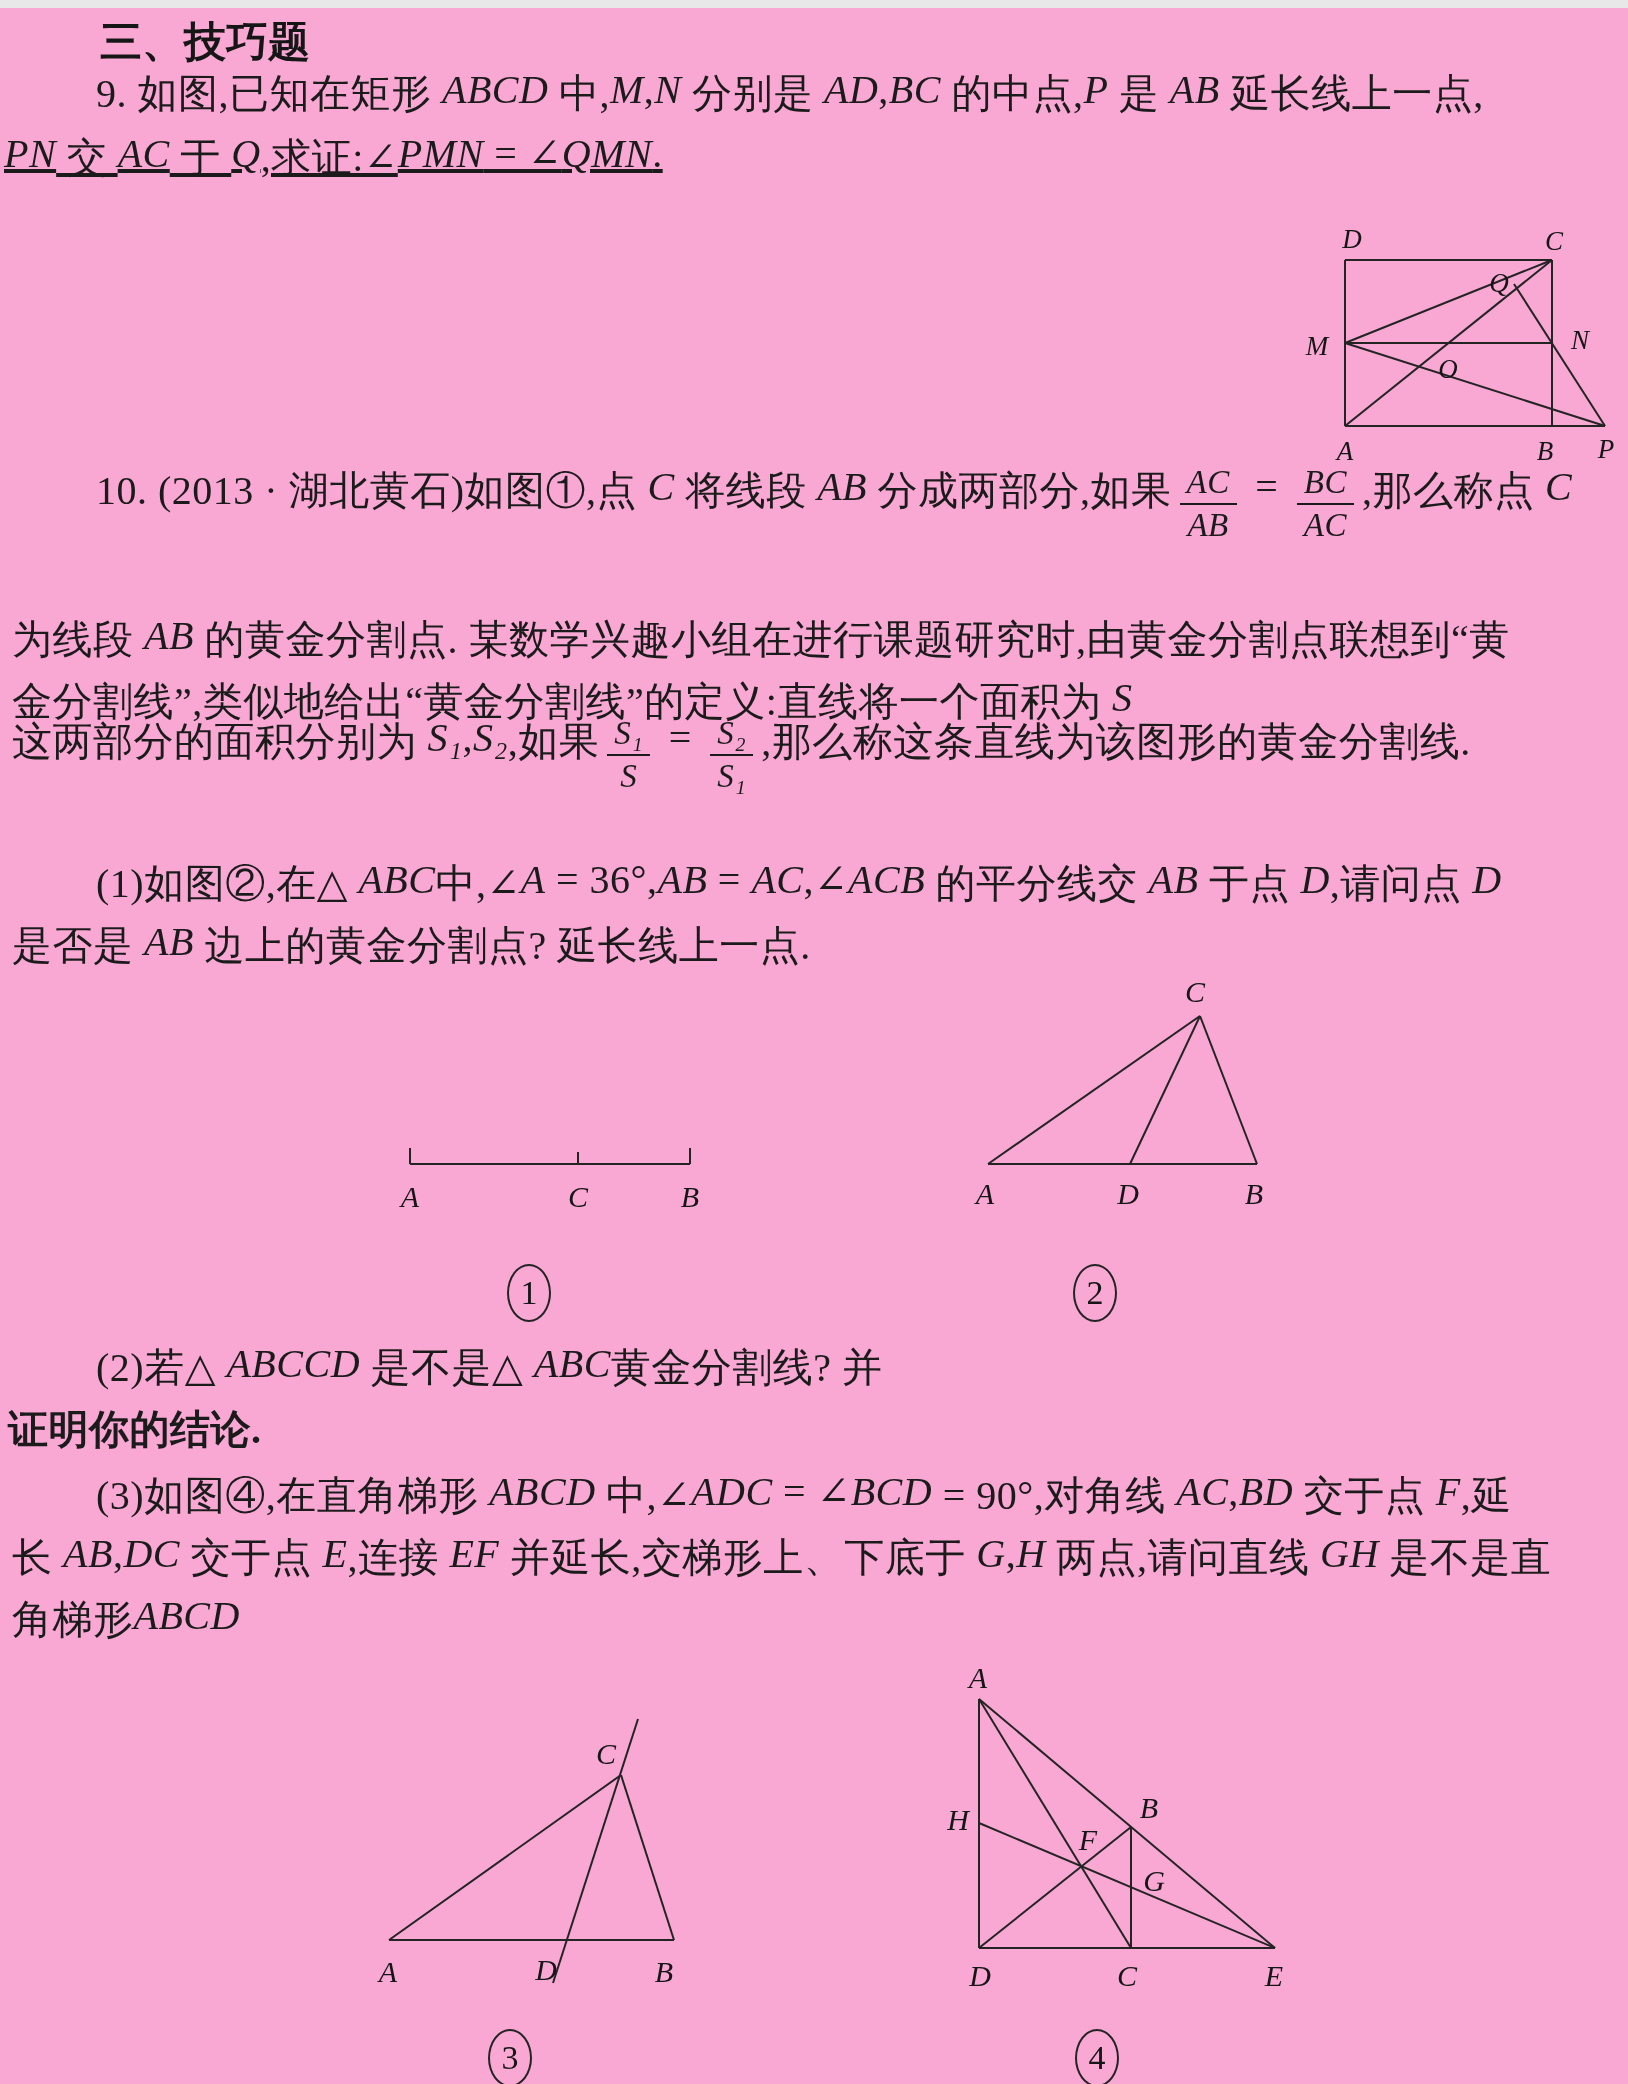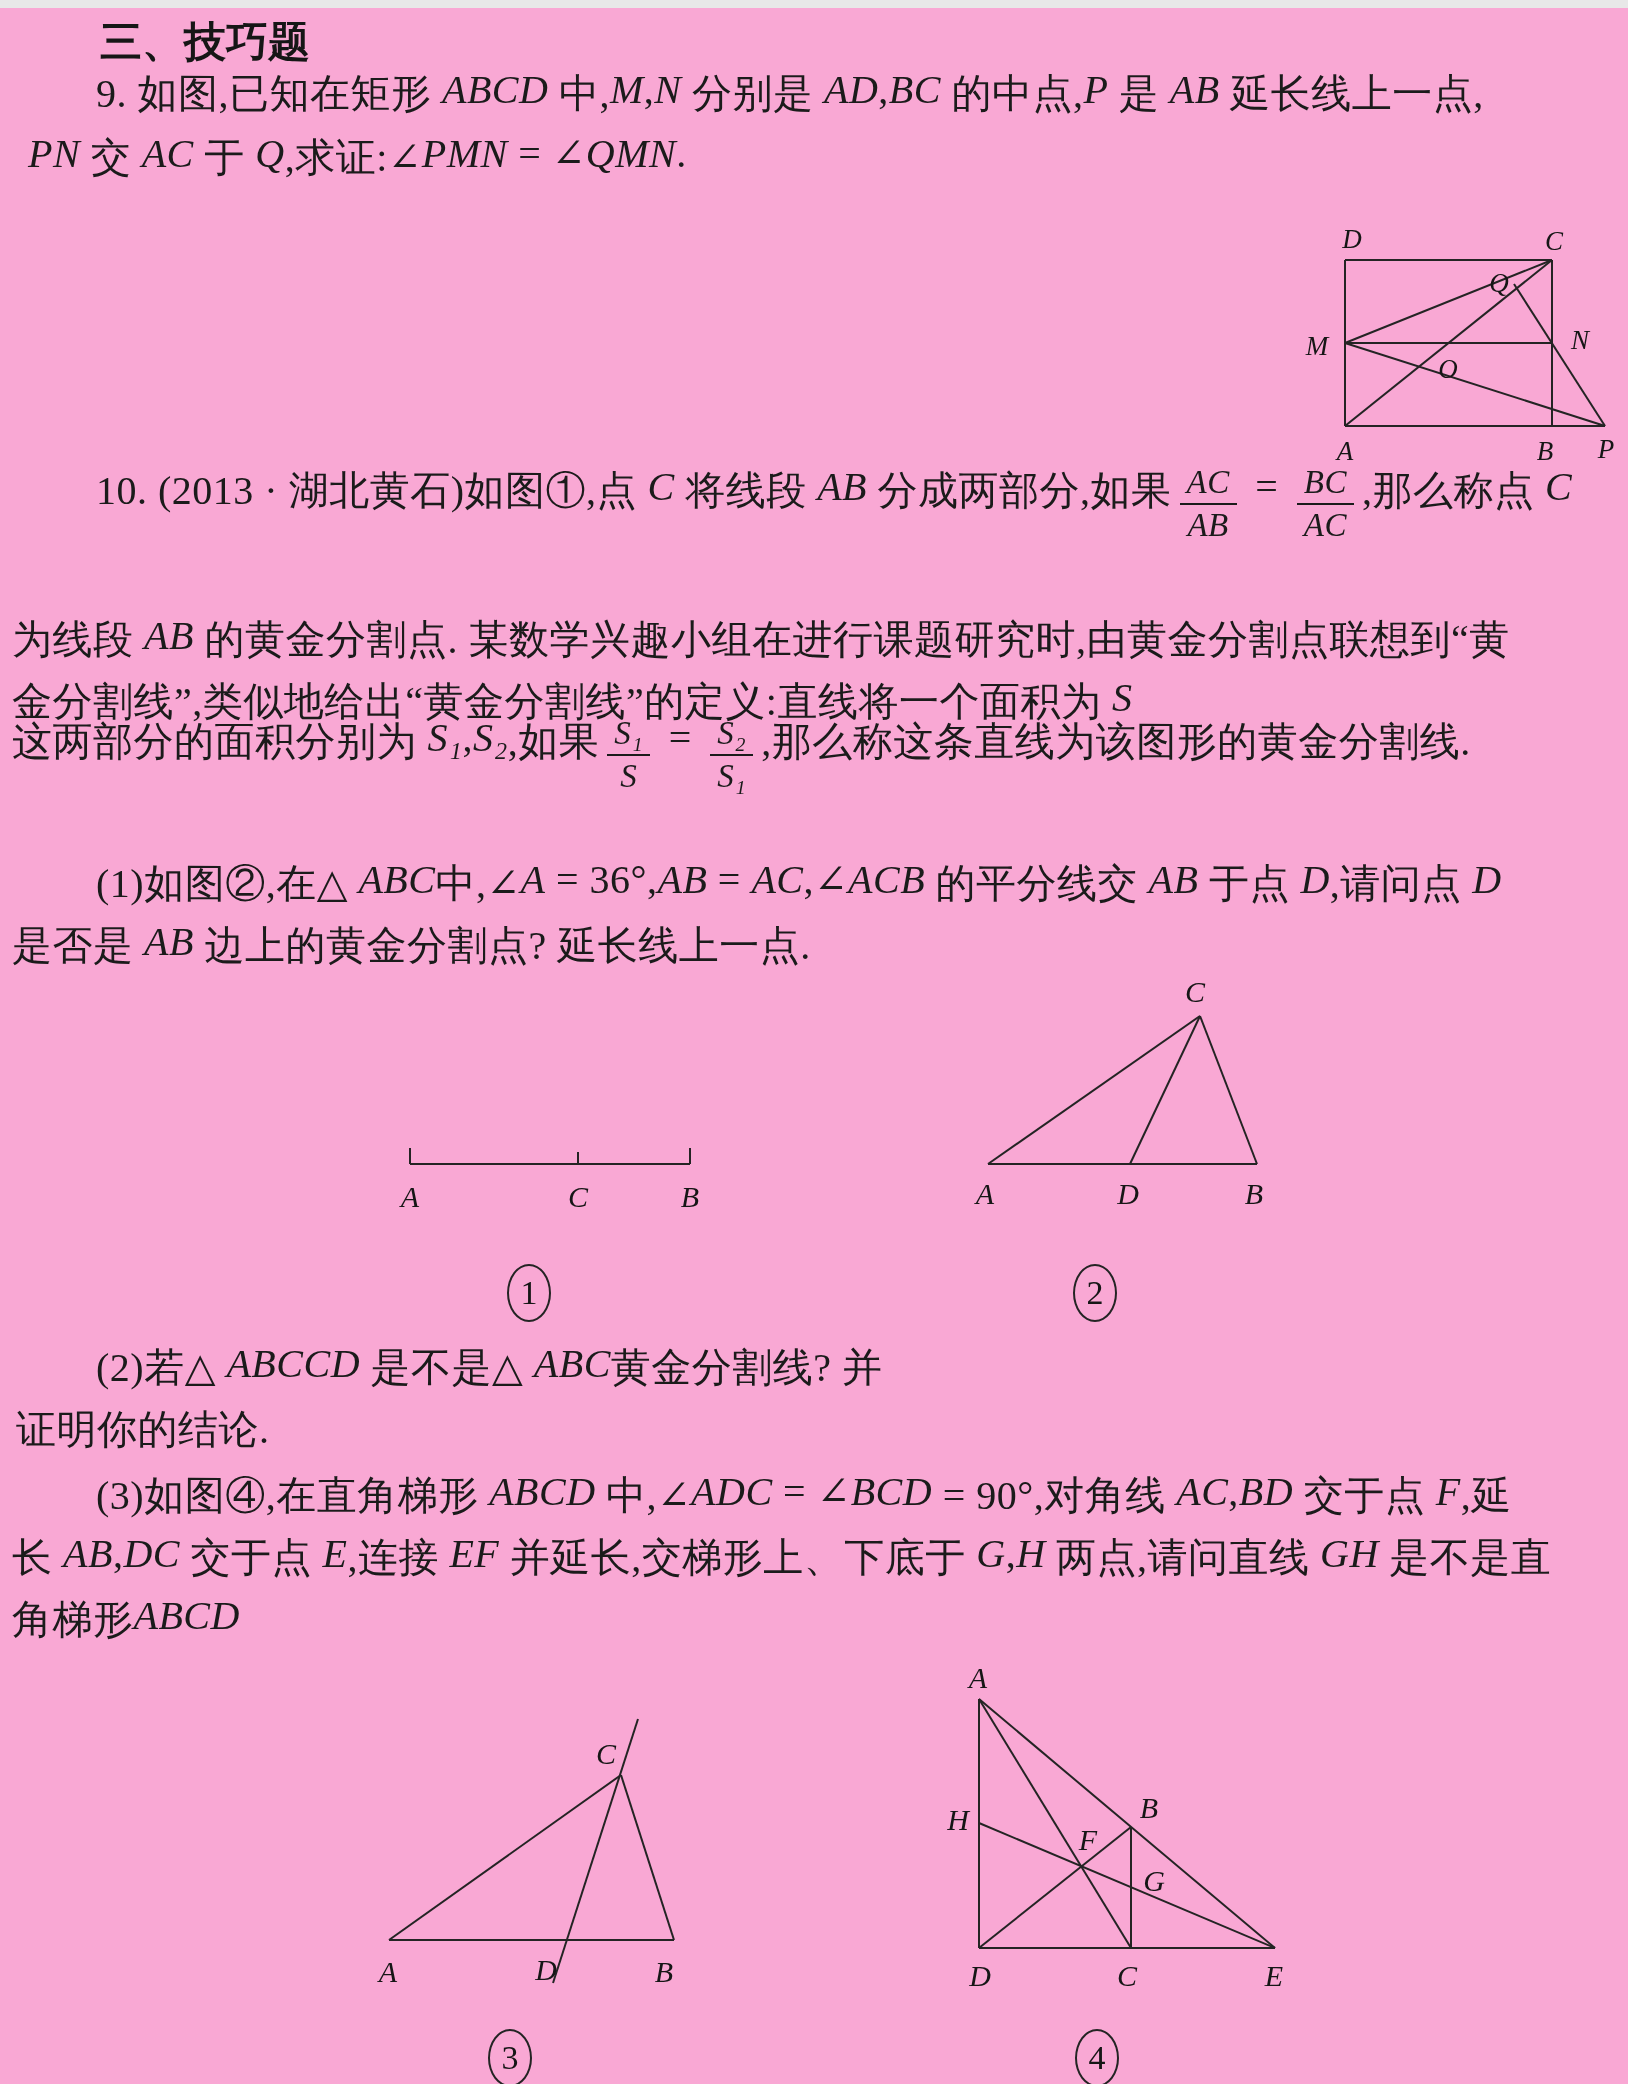--- a/index.html
+++ b/index.html
@@ -38,21 +38,21 @@
   }
 </style>
 </head>
 <body>
 
 <div class="page">
 
   <div class="sec-title">三、技巧题</div>
 
   <div class="line" style="left:96px;top:58px;"><span class="cn">9. 如图,已知在矩形 </span><span class="math">ABCD</span><span class="cn"> 中,</span><span class="math">M</span><span class="cn">,</span><span class="math">N</span><span class="cn"> 分别是 </span><span class="math">AD</span><span class="cn">,</span><span class="math">BC</span><span class="cn"> 的中点,</span><span class="math">P</span><span class="cn"> 是 </span><span class="math">AB</span><span class="cn"> 延长线上一点,</span></div>
-  <div class="line" style="left:28px;top:122px;"><span class="math">PN</span><span class="cn"> 交 </span><span class="math">AC</span><span class="cn"> 于 </span><span class="math">Q</span><span class="cn">,求证:∠</span><span class="math">PMN</span><span class="cn"> = ∠</span><span class="math">QMN</span><span class="cn">.</span></div>
+  <div class="line" style="left:4px;top:122px;text-decoration:underline;"><span class="math">PN</span><span class="cn"> 交 </span><span class="math">AC</span><span class="cn"> 于 </span><span class="math">Q</span><span class="cn">,求证:∠</span><span class="math">PMN</span><span class="cn"> = ∠</span><span class="math">QMN</span><span class="cn">.</span></div>
 
   <svg class="fig" style="left:1290px;top:200px;" width="338" height="280" viewBox="0 0 338 280">
     <g>
       <line x1="55" y1="52" x2="262" y2="52"></line>
       <line x1="262" y1="52" x2="262" y2="218"></line>
       <line x1="55" y1="218" x2="55" y2="52"></line>
       <line x1="55" y1="218" x2="315" y2="218"></line>
       <line x1="55" y1="135" x2="262" y2="135"></line>
       <line x1="55" y1="218" x2="262" y2="52"></line>
       <line x1="55" y1="135" x2="262" y2="52"></line>
@@ -110,21 +110,21 @@
   </svg>
 
   <div class="fig-cap" style="left:507px;top:1256px;">
     <span>1</span>
   </div>
   <div class="fig-cap" style="left:1073px;top:1256px;">
     <span>2</span>
   </div>
 
   <div class="line" style="left:96px;top:1332px;"><span class="cn">(2)若△ </span><span class="math">ABC</span><span class="math">CD</span><span class="cn"> 是不是△ </span><span class="math">ABC</span><span class="cn">黄金分割线? 并</span></div>
-  <div class="line" style="left:16px;top:1394px;"><span class="cn">证明你的结论.</span></div>
+  <div class="line" style="left:8px;top:1394px;font-weight:bold;"><span class="cn">证明你的结论.</span></div>
 
   <div class="line" style="left:96px;top:1460px;"><span class="cn">(3)如图④,在直角梯形 </span><span class="math">ABCD</span><span class="cn"> 中,∠</span><span class="math">ADC</span><span class="cn"> = ∠</span><span class="math">BCD</span><span class="cn"> = 90°,对角线 </span><span class="math">AC</span><span class="cn">,</span><span class="math">BD</span><span class="cn"> 交于点 </span><span class="math">F</span><span class="cn">,延</span></div>
   <div class="line" style="left:12px;top:1522px;"><span class="cn">长 </span><span class="math">AB</span><span class="cn">,</span><span class="math">DC</span><span class="cn"> 交于点 </span><span class="math">E</span><span class="cn">,连接 </span><span class="math">EF</span><span class="cn"> 并延长,交梯形上、下底于 </span><span class="math">G</span><span class="cn">,</span><span class="math">H</span><span class="cn"> 两点,请问直线 </span><span class="math">GH</span><span class="cn"> 是不是直</span></div>
   <div class="line" style="left:12px;top:1584px;"><span class="cn">角梯形</span><span class="math">ABCD</span></div>
 
   <svg class="fig" style="left:350px;top:1680px;" width="340" height="320" viewBox="0 0 340 320">
     <g>
       <line x1="39" y1="252" x2="324" y2="252" stroke-width="2.5"></line>
       <line x1="39" y1="252" x2="271" y2="87"></line>
       <line x1="324" y1="252" x2="271" y2="87"></line>

